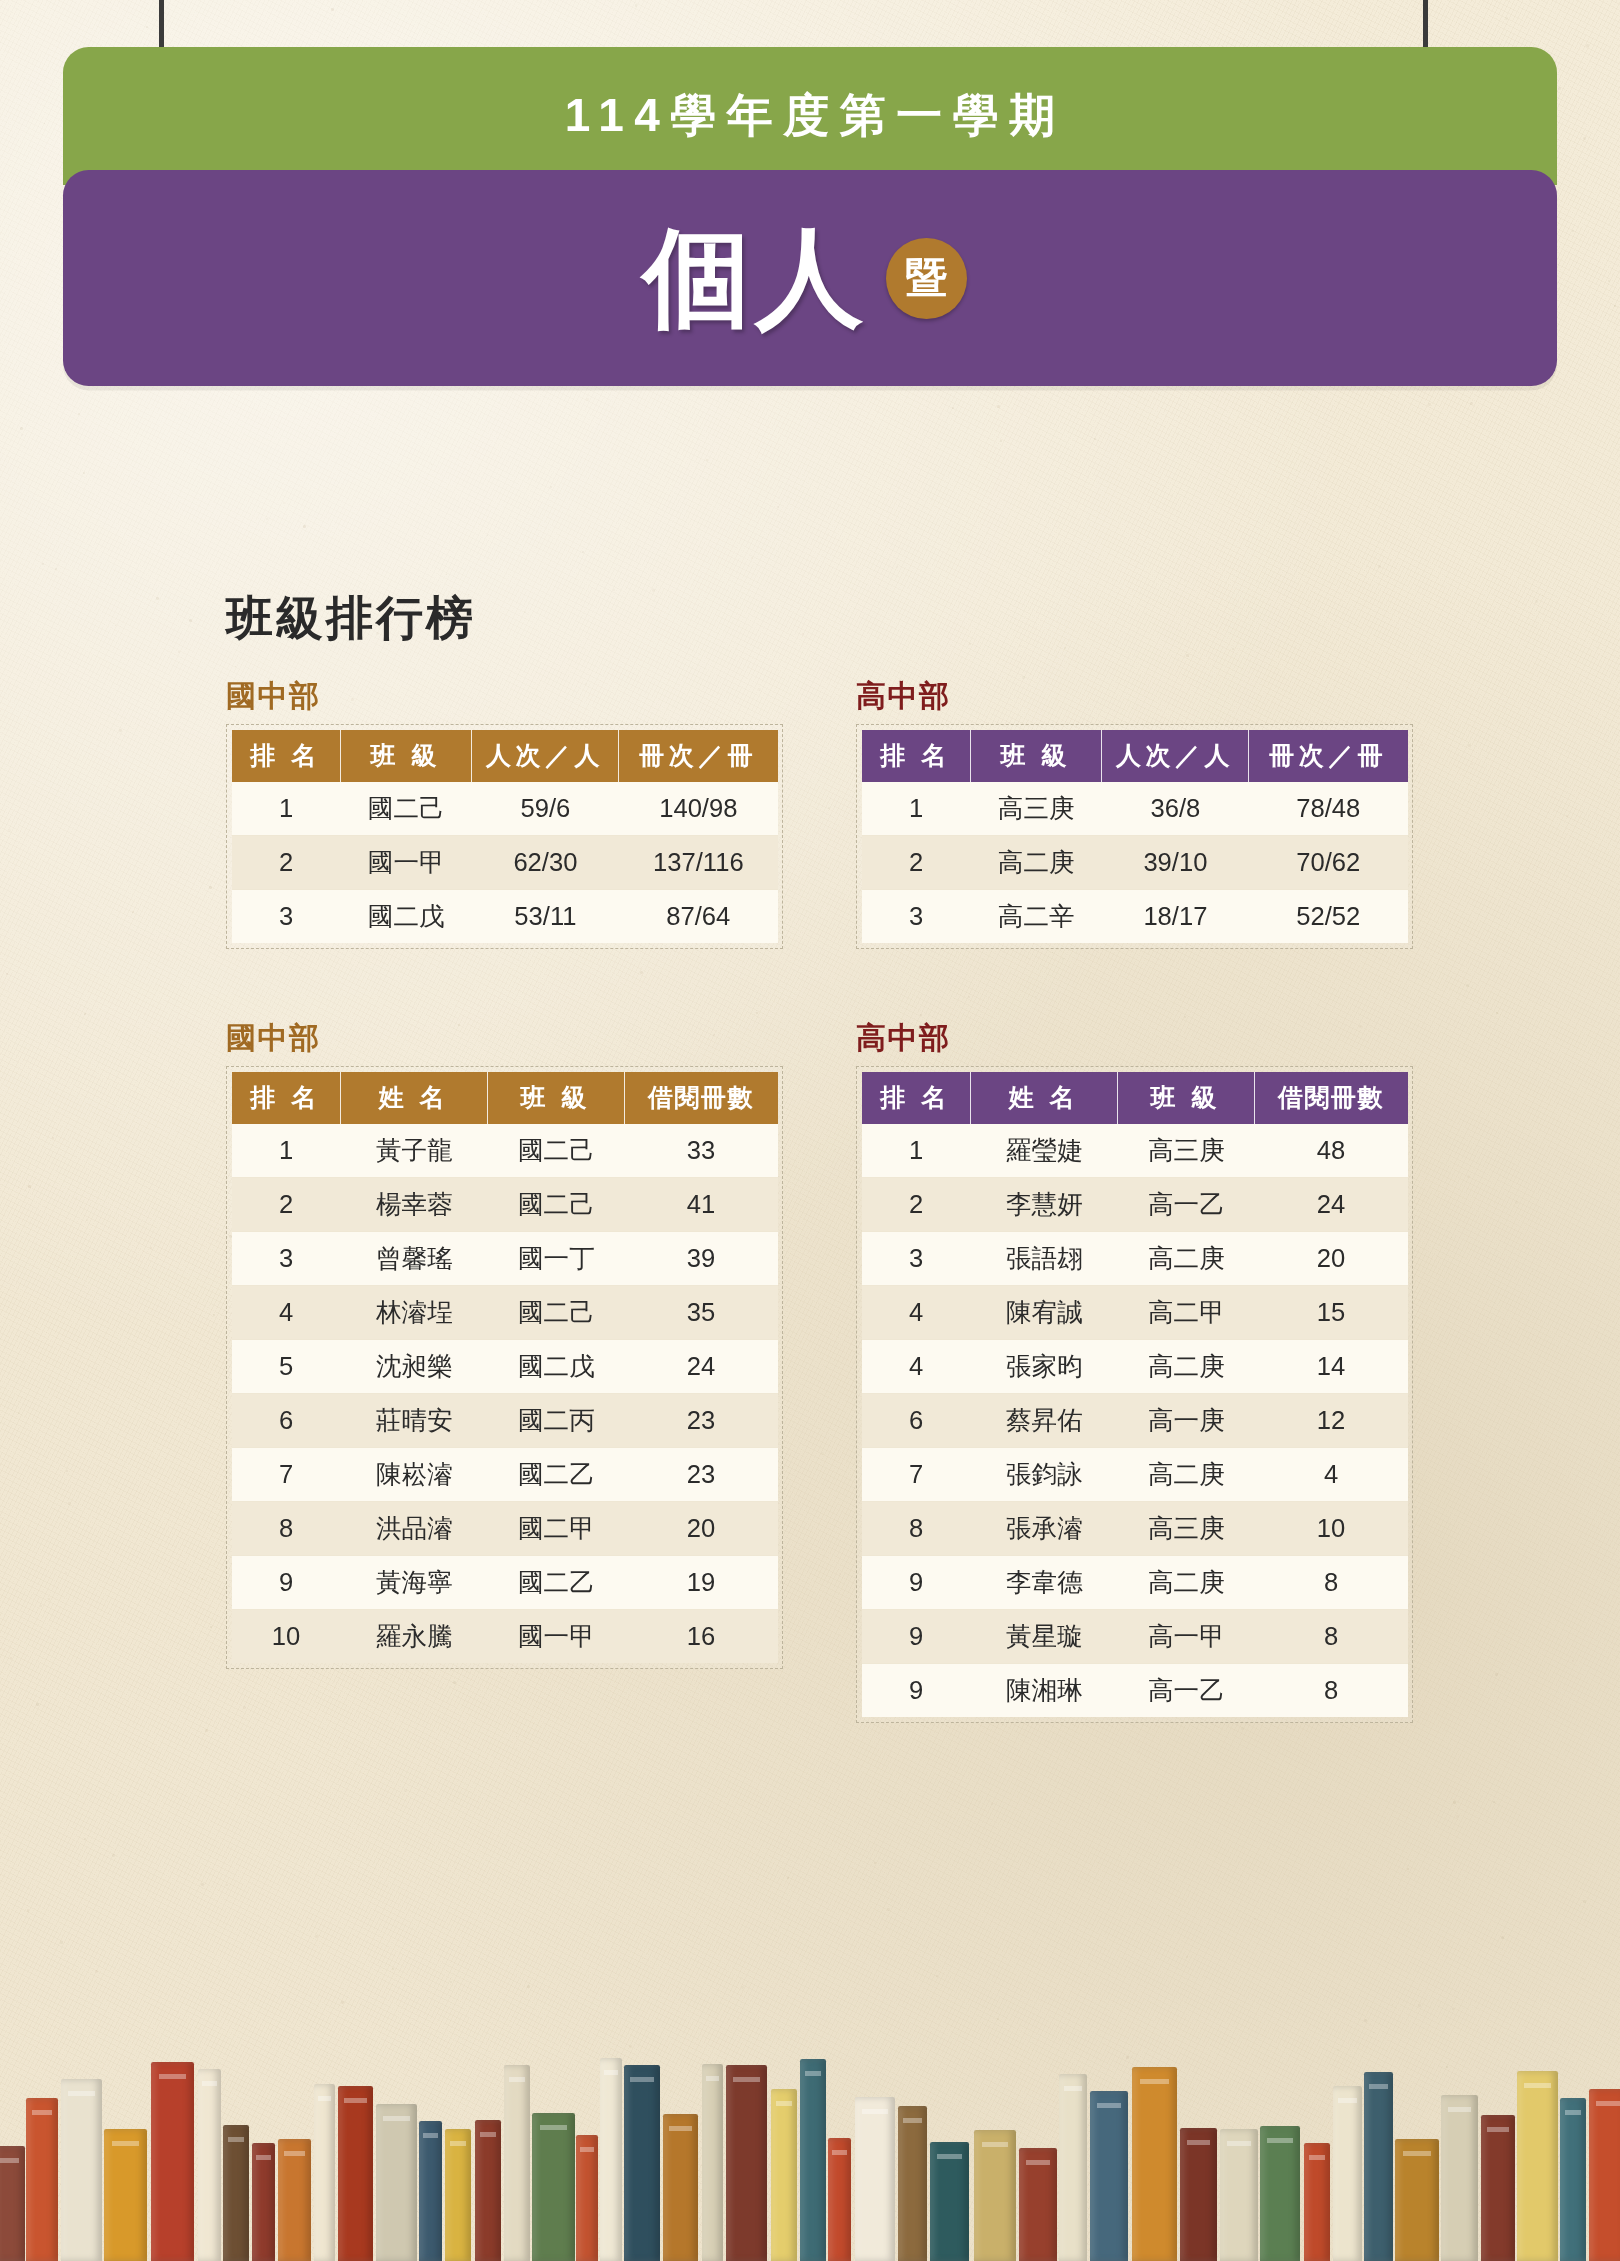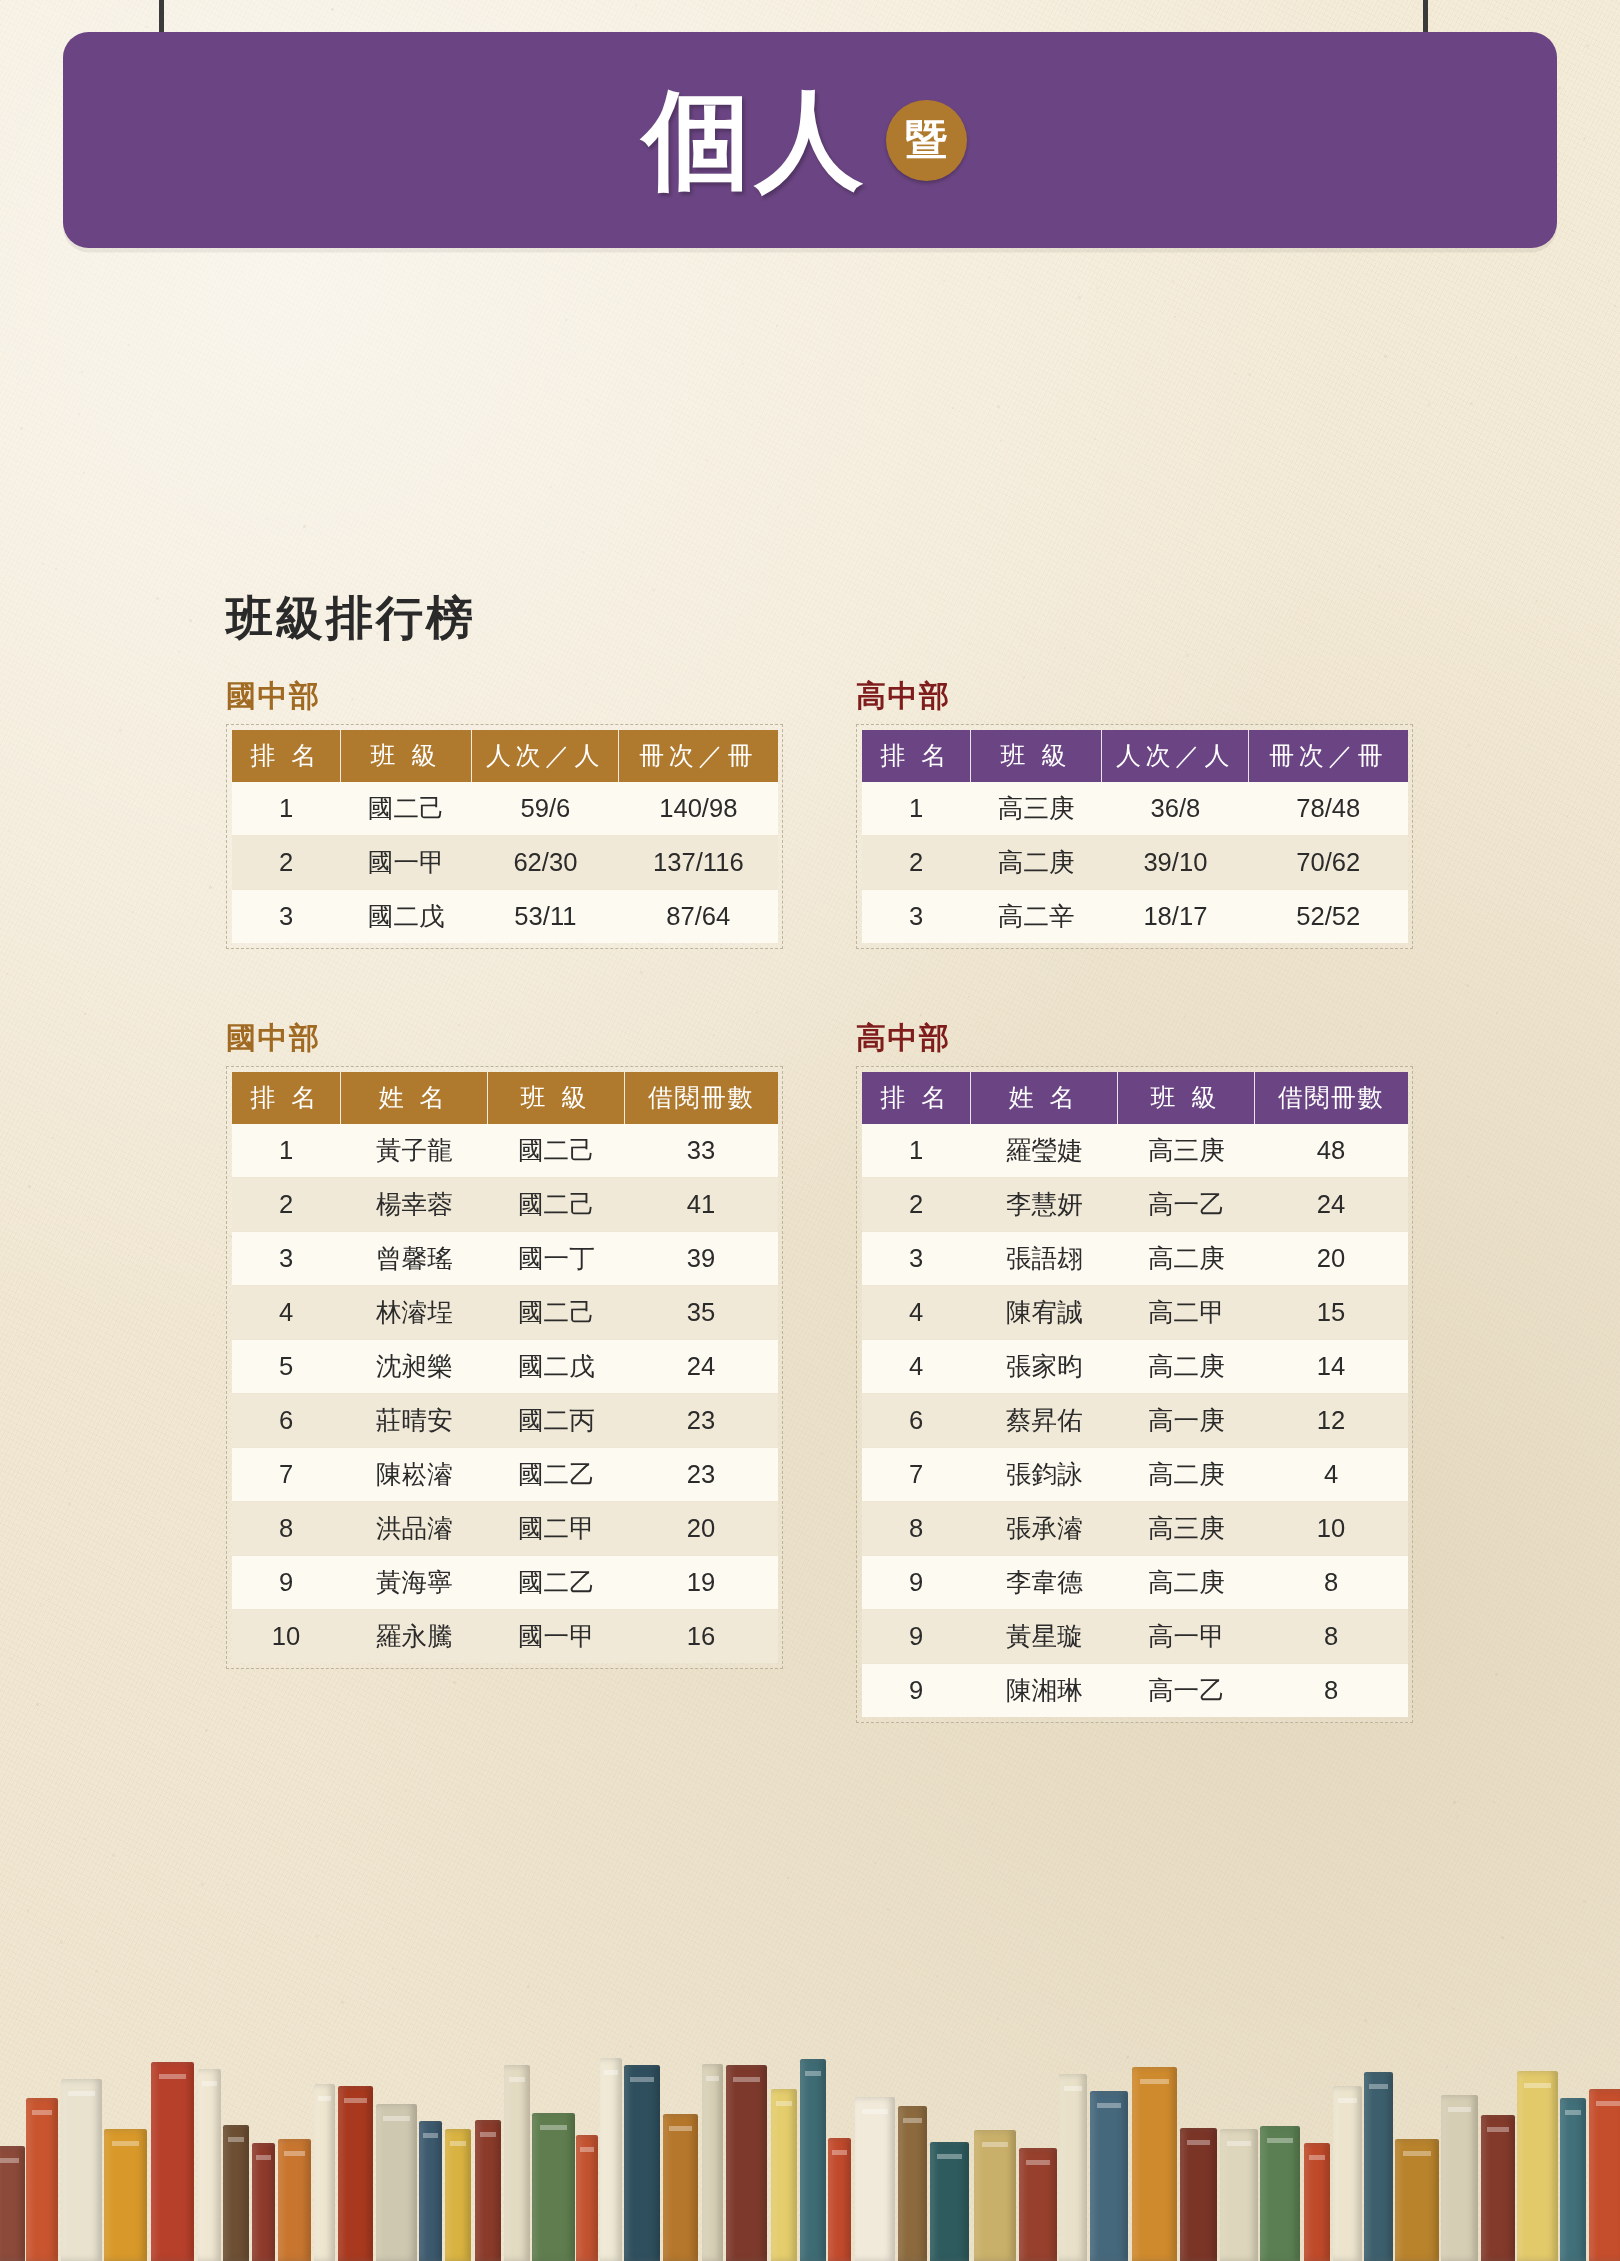--- a/index.html
+++ b/index.html
@@ -128,21 +128,21 @@
     border-collapse: separate;
     border-spacing: 0;
     width: 100%;
     border: 1.5px dashed #bdb49c;
     background: rgba(255,255,255,0.10);
     padding: 4.5px;
   }
   table.rank th {
     color: #ffffff;
     font-size: 25px;
-    font-weight: normal;
+    font-weight: bold;
     letter-spacing: 4.5px;
     padding: 9.8px 0;
     border-right: 1.5px solid rgba(255,255,255,0.85);
   }
   table.rank th:last-child { border-right: none; }
   table.rank.jr th { background: #b07a2e; }
   table.rank.sr th { background: #6b4583; }
   table.rank td {
     font-size: 25.6px;
     color: #2b2b2b;
@@ -615,20 +615,23 @@
     <div class="paper-speck" style="width: 1.7px; height: 1.7px; left: 48px; top: 1598px; opacity: 0.33;"></div>
     <div class="paper-speck" style="width: 2.1px; height: 2.1px; left: 84px; top: 1838px; opacity: 0.54;"></div>
     <div class="paper-speck" style="width: 1px; height: 1px; left: 1167px; top: 2058px; opacity: 0.35;"></div>
     <div class="paper-speck" style="width: 0.9px; height: 0.9px; left: 904px; top: 1485px; opacity: 0.38;"></div>
   </div>
 
 <div class="string left"></div>
 <div class="string right"></div>
 
 <div class="header">
+  <div class="header-top">
+    <div class="year-text">114學年度第一學期</div>
+  </div>
   <div class="header-main">
     <div class="big">個人</div>
     <div class="badge">暨</div>
   </div>
 </div>
 
 <div class="content">
 
   <h2 class="section-title">班級排行榜</h2>
   <div class="columns">

